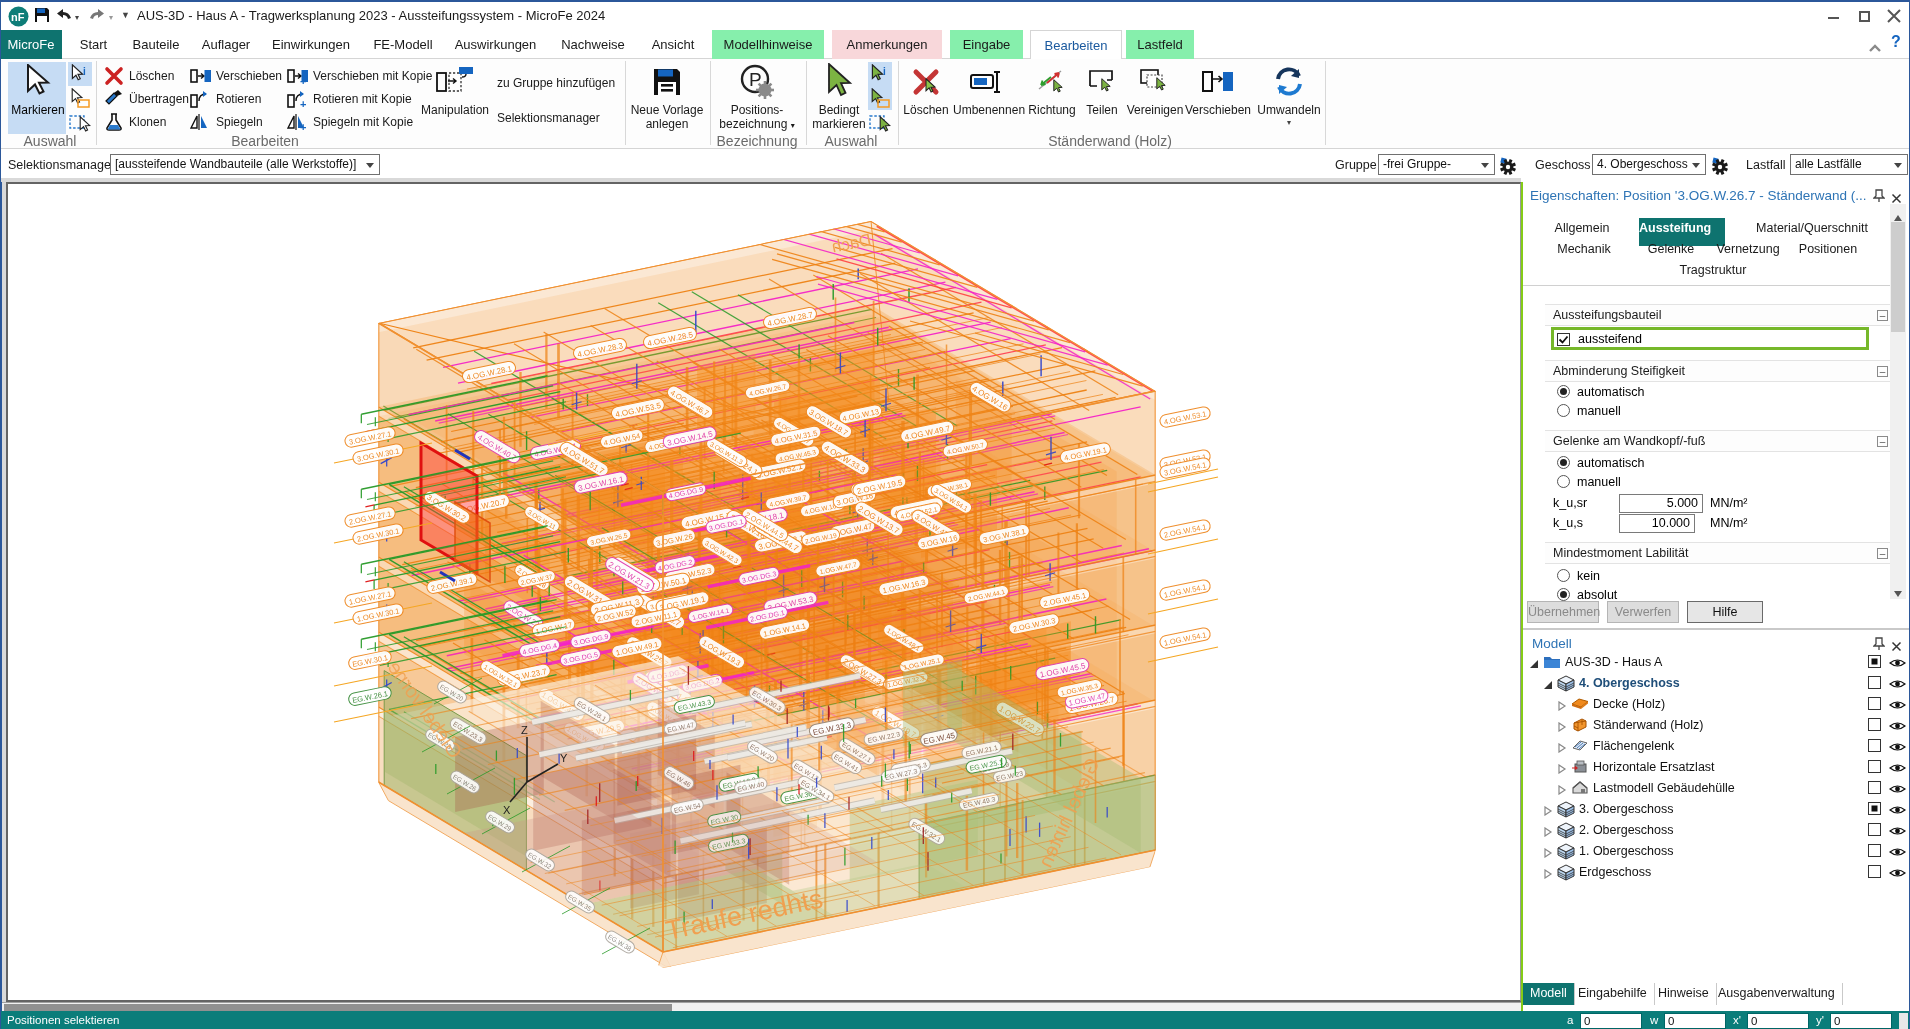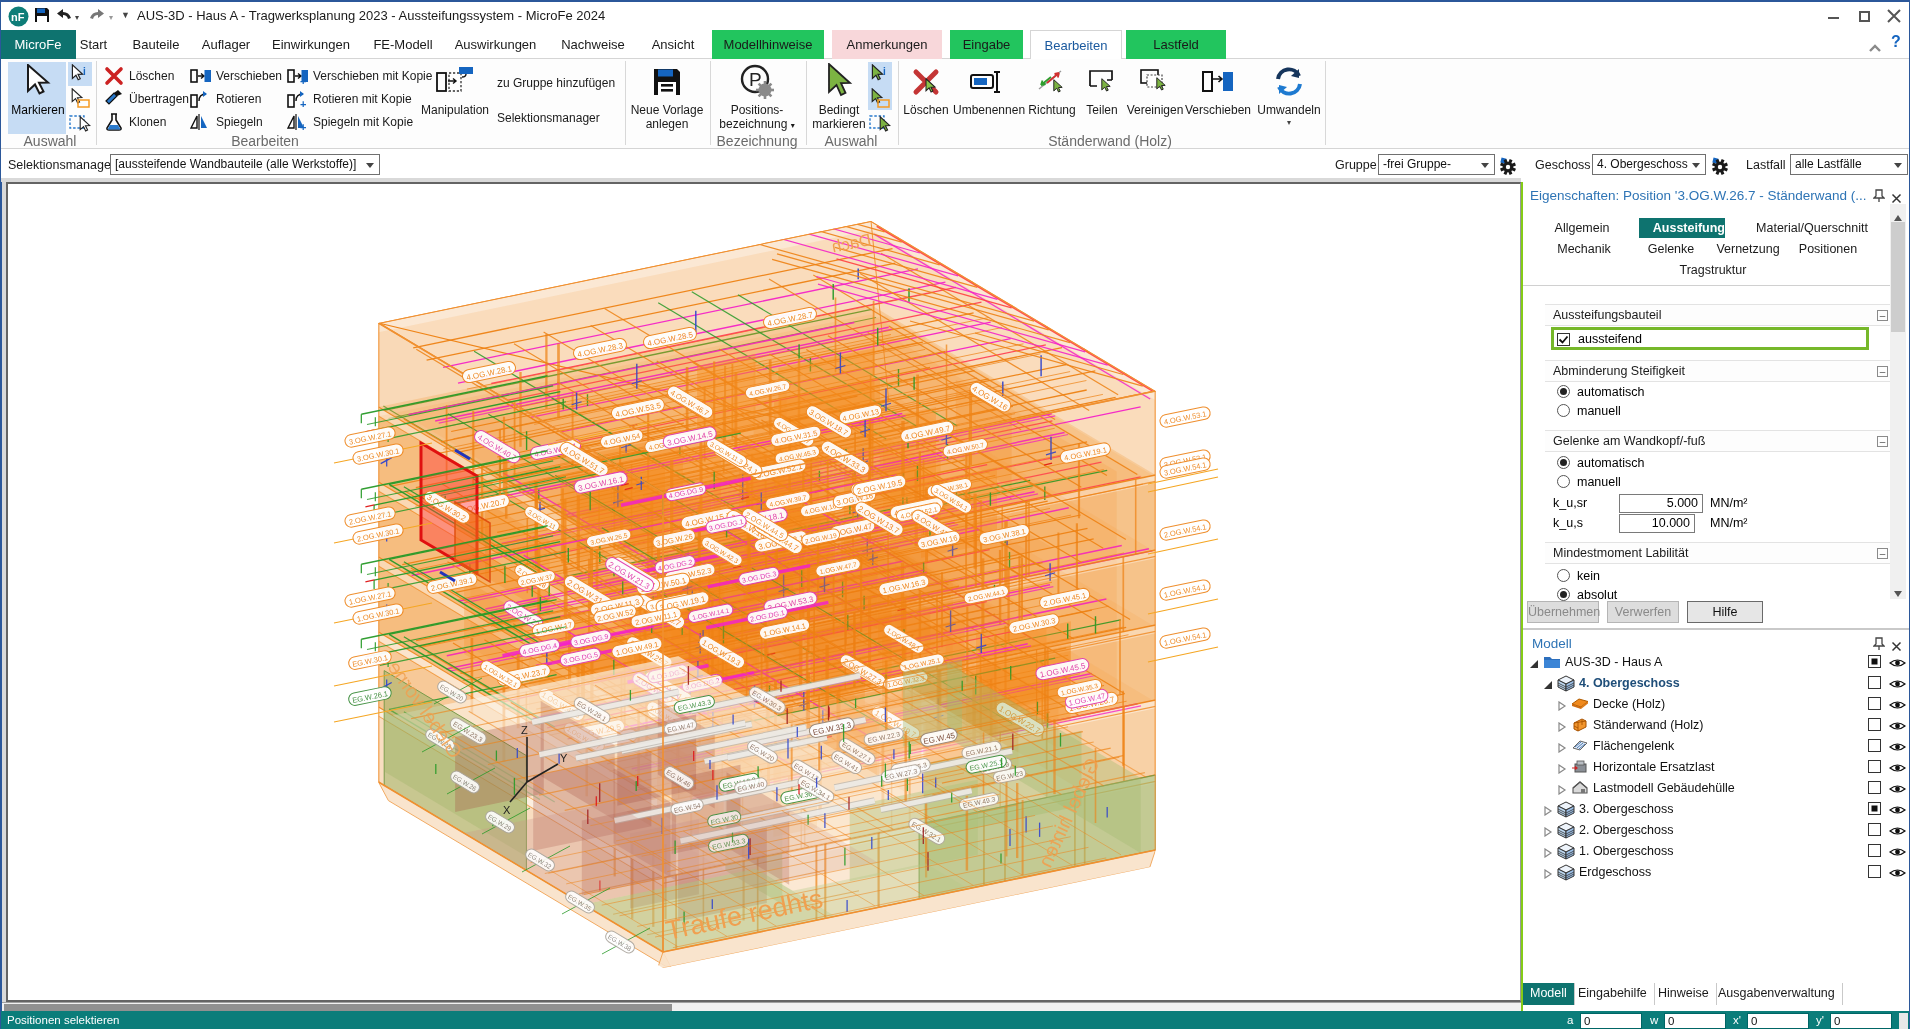--- a/index.html
+++ b/index.html
@@ -4,21 +4,21 @@
 html,body { width:1910px; height:1029px; overflow:hidden; font-family:"Liberation Sans", sans-serif; background:#fff; }
 #page { position:relative; width:1910px; height:1029px; border-top:2px solid #2b579a; }
 .abs { position:absolute; }
 
 #title { position:absolute; top:0; left:0; width:1910px; height:28px; background:#fff; }
 #title .t { position:absolute; left:137px; top:6px; font-size:13px; color:#1a1a1a; }
 
 #tabs { position:absolute; top:28px; left:0; width:1910px; height:29px; background:#fff; border-bottom:1px solid #d5d5d5; }
 .tab { position:absolute; top:0; height:29px; line-height:29px; font-size:13px; color:#1a1a1a; text-align:center; }
 .tab.teal { background:#0e736f; color:#fff; }
-.tab.green { background:#22c55e; }
+.tab.green { background:#86efac; }
 .tab.pink { background:#f8d7da; }
 .tab.sel { background:#fff; border:1px solid #d5d5d5; border-bottom:none; color:#19589e; }
 
 #ribbon { position:absolute; top:57px; left:0; width:1910px; height:90px; background:#fdfdfd; border-bottom:1px solid #d5d5d5; }
 .rb { position:absolute; top:3px; text-align:center; font-size:12px; color:#1a1a1a; }
 .rb .rbi { height:40px; display:flex; align-items:center; justify-content:center; }
 .rb .rbl { line-height:13.5px; margin-top:2px; }
 .rs { position:absolute; font-size:12px; color:#1a1a1a; height:22px; display:flex; align-items:center; gap:4px; white-space:nowrap; }
 .rs .ri { width:22px; display:inline-flex; justify-content:center; }
 .glabel { position:absolute; top:74px; font-size:14px; color:#6a6a6a; text-align:center; }
@@ -80,34 +80,34 @@
 <span class="abs" style="left:109px;top:11px;font-size:8px;color:#999">▾</span>
 <span class="abs" style="left:121px;top:8px;font-size:9px;color:#444">▼</span>
 <span class="t">AUS-3D - Haus A - Tragwerksplanung 2023 - Aussteifungssystem - MicroFe 2024</span>
 <span class="abs" style="left:1828px;top:15px;width:11px;height:2px;background:#555"></span>
 <span class="abs" style="left:1859px;top:9px;width:11px;height:11px;border:2px solid #555"></span>
 <span class="abs" style="left:1887px;top:7px"><svg width="14" height="14" viewBox="0 0 14 14" style="">
           <path d="M1 1 L13 13 M13 1 L1 13" stroke="#555" stroke-width="2"></path>
         </svg></span>
 </div>
 <div id="tabs">
-<span class="tab teal" style="left:0px;width:76px">MicroFe</span>
+<span class="tab teal" style="left:0px;width:62px">MicroFe</span>
 <span class="tab " style="left:70px;width:47px">Start</span>
 <span class="tab " style="left:128px;width:56px">Bauteile</span>
 <span class="tab " style="left:196px;width:60px">Auflager</span>
 <span class="tab " style="left:266px;width:90px">Einwirkungen</span>
 <span class="tab " style="left:368px;width:70px">FE-Modell</span>
 <span class="tab " style="left:448px;width:95px">Auswirkungen</span>
 <span class="tab " style="left:556px;width:74px">Nachweise</span>
 <span class="tab " style="left:644px;width:58px">Ansicht</span>
 <span class="tab green" style="left:712px;width:112px">Modellhinweise</span>
 <span class="tab pink" style="left:832px;width:110px">Anmerkungen</span>
 <span class="tab green" style="left:950px;width:73px">Eingabe</span>
 <span class="tab sel" style="left:1030px;width:92px">Bearbeiten</span>
-<span class="tab green" style="left:1126px;width:100px">Lastfeld</span>
+<span class="tab green" style="left:1126px;width:68px">Lastfeld</span>
 <span class="abs" style="left:1869px;top:8px"><svg width="12" height="8" viewBox="0 0 12 8" style="">
           <path d="M1 7 L6 2 L11 7" fill="none" stroke="#8a8a8a" stroke-width="2.4"></path>
         </svg></span>
 <span class="abs" style="left:1891px;top:3px;color:#1565c0;font-weight:bold;font-size:16px">?</span>
 </div>
 <div id="ribbon">
 <div class="abs" style="left:8px;top:3px;width:58px;height:72px;background:#c6dcf4"></div>
 <div class="abs" style="left:68px;top:3px;width:24px;height:24px;background:#c6dcf4"></div>
 <div class="abs" style="left:8px;top:5px;width:58px;text-align:center"><svg width="34" height="34" viewBox="0 0 34 34" style="">
           <path d="M8 1 L8 27 L15 20.5 L19.5 29.5 L23.5 27.5 L19 18.8 L28 18.5 Z" fill="#fff" stroke="#1a1a1a" stroke-width="2"></path>
@@ -2130,21 +2130,21 @@
     </div>
 <div id="rpanel">
 <div class="ptitle abs" style="left:7px;top:6px;width:340px;white-space:nowrap;overflow:hidden">Eigenschaften: Position '3.OG.W.26.7 - Ständerwand (...</div>
 <span class="abs" style="left:350px;top:7px"><svg width="12" height="14" viewBox="0 0 12 14" style="">
           <path d="M3 1 L9 1 L9 7 L11 9 L1 9 L3 7 Z M6 9 L6 13" stroke="#444" stroke-width="1.3" fill="none"></path>
         </svg></span>
 <span class="abs" style="left:368px;top:8px"><svg width="11" height="11" viewBox="0 0 11 11" style="">
           <path d="M1.5 1.5 L9.5 9.5 M9.5 1.5 L1.5 9.5" stroke="#333" stroke-width="1.5"></path>
         </svg></span>
 <div class="abs" style="left:24px;top:36px;width:70px;height:20px;font-size:12.5px;text-align:center;line-height:20px;color:#1a1a1a">Allgemein</div>
-<div class="abs" style="left:116px;top:36px;width:86px;height:20px;background:#0e736f;color:#fff;font-weight:bold;font-size:12.5px;text-align:right;line-height:20px">Aussteifung</div>
+<div class="abs" style="left:116px;top:36px;width:86px;height:28px;background:#0e736f;color:#fff;font-weight:bold;font-size:12.5px;text-align:left;line-height:20px">Aussteifung</div>
 <div class="abs" style="left:226px;top:36px;width:126px;height:20px;font-size:12.5px;text-align:center;line-height:20px;color:#1a1a1a">Material/Querschnitt</div>
 <div class="abs" style="left:28px;top:57px;width:66px;height:20px;font-size:12.5px;text-align:center;line-height:20px;color:#1a1a1a">Mechanik</div>
 <div class="abs" style="left:120px;top:57px;width:56px;height:20px;font-size:12.5px;text-align:center;line-height:20px;color:#1a1a1a">Gelenke</div>
 <div class="abs" style="left:188px;top:57px;width:74px;height:20px;font-size:12.5px;text-align:center;line-height:20px;color:#1a1a1a">Vernetzung</div>
 <div class="abs" style="left:272px;top:57px;width:66px;height:20px;font-size:12.5px;text-align:center;line-height:20px;color:#1a1a1a">Positionen</div>
 <div class="abs" style="left:148px;top:78px;width:84px;height:20px;font-size:12.5px;text-align:center;line-height:20px;color:#1a1a1a">Tragstruktur</div>
 <div class="abs" style="left:0px;top:103px;width:367px;border-bottom:1px solid #d0d0d0"></div>
 <div class="sechead" style="top:122px">Aussteifungsbauteil<span class="minus">–</span></div>
 <div class="abs" style="left:28px;top:145px;width:318px;height:23px;border:3px solid #76b82a;background:#fff"></div>
 <span class="abs" style="left:34px;top:150px"><svg width="13" height="13" viewBox="0 0 13 13" style="">

